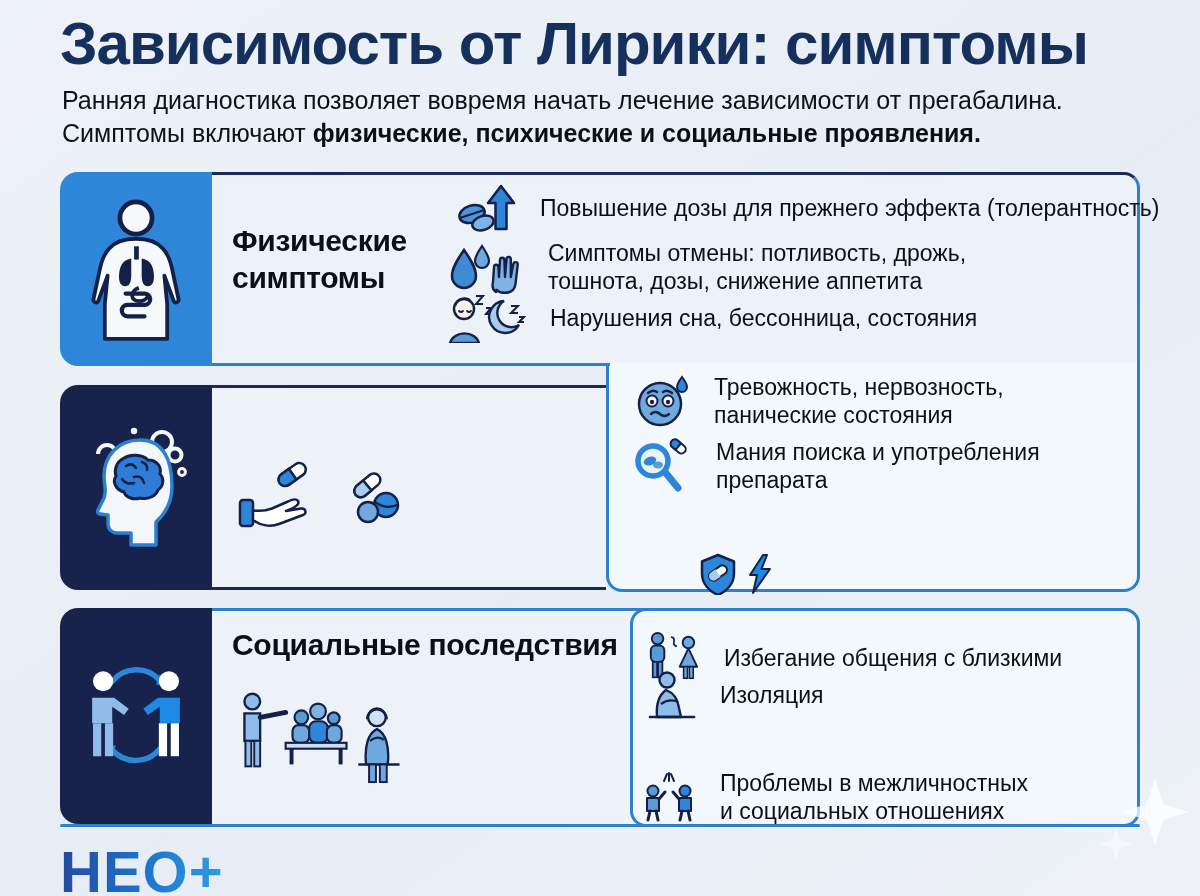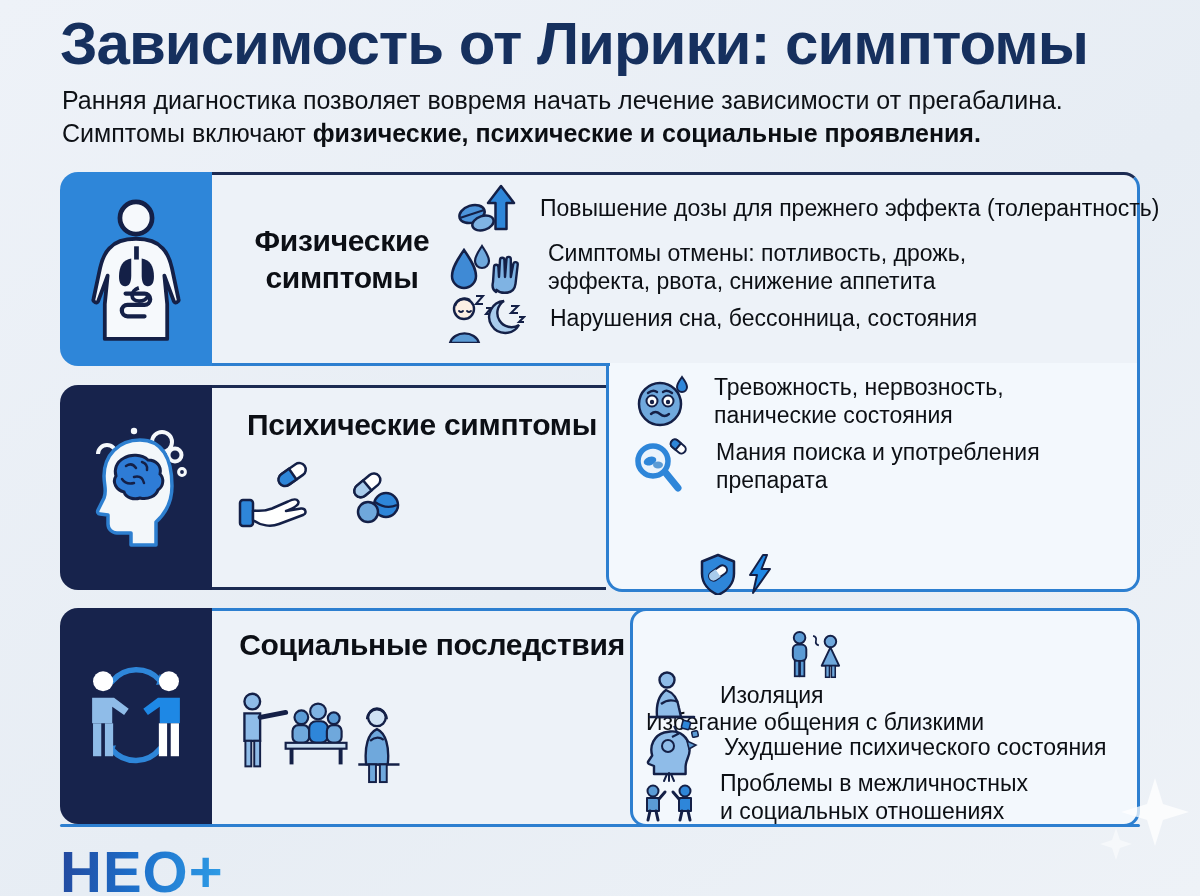--- a/index.html
+++ b/index.html
@@ -46,40 +46,40 @@
     border-top:3px solid #2d7fd0;border-radius:0 16px 0 0;
   }
   .row3-bottom{left:60px;top:824px;width:1080px;height:3px;background:#2d7fd0;border-radius:2px;}
   .box3{
     left:630px;top:608px;width:510px;height:219px;background:#f3f8fd;
     border:3px solid #2d7fd0;border-radius:16px;
   }
   
   .sec-title{
     font-size:30px;font-weight:800;line-height:37px;letter-spacing:-0.3px;
-    color:#0c0f15;margin:0;text-align:center;
+    color:#0c0f15;margin:0;
   }
   .t1{left:232px;top:222px;width:220px;}
   .t2{left:232px;top:406px;width:380px;}
   .t3{left:232px;top:626px;width:400px;}
   
   .item{display:flex;align-items:center;gap:24px;}
   .item .ic{flex:0 0 auto;display:flex;align-items:center;}
   .item-text{
     font-size:23px;line-height:28px;color:#0c0f14;font-weight:500;white-space:pre-line;
   }
   .s1i1{left:452px;top:182px;height:52px;}
   .s1i2{left:448px;top:236px;height:62px;}
   .s1i3{left:448px;top:296px;height:44px;}
   .s1i4{left:452px;top:330px;height:36px;}
   .s2i1{left:634px;top:372px;height:58px;}
   .s2i2{left:630px;top:436px;height:60px;}
   .s2i3{left:630px;top:500px;height:58px;}
   .s2extra{left:700px;top:554px;height:40px;display:flex;gap:12px;align-items:center;}
-  .s3i1{left:646px;top:630px;height:56px;flex-direction:column;}
+  .s3i1{left:646px;top:630px;height:56px;}
   .s3i2{left:648px;top:670px;height:50px;}
   .s3i3{left:640px;top:718px;height:58px;}
   .s3i4{left:642px;top:766px;height:62px;}
   .inner-icons2{left:236px;top:458px;display:flex;gap:24px;align-items:center;}
   .inner-icon3{left:236px;top:680px;}
   
   .logo{
     left:60px;top:838px;font-size:58px;font-weight:800;letter-spacing:1px;
     background:linear-gradient(100deg,#24479c 0%,#1d6ec9 45%,#2f9fe8 100%);
     -webkit-background-clip:text;background-clip:text;color:transparent;
@@ -133,21 +133,21 @@
 
   <div class="abs item s1i2">
     <span class="ic">
       <svg width="76" height="58" viewBox="0 0 76 58">
         <path d="M16,12 C9,22 4,30 4,38 a12,12 0 0 0 24,0 C28,30 23,22 16,12 z" fill="#3f8ad5" stroke="#142047" stroke-width="2.5"></path>
         <path d="M34,8 c-4,6 -7,10 -7,15 a7,7 0 0 0 14,0 c0,-5 -3,-9 -7,-15 z" fill="#6fa8dc" stroke="#142047" stroke-width="2.2"></path>
         <path d="M48,54 c-3,-2 -4,-6 -3,-10 l1,-15 c0.3,-3 4,-3 4.4,0 l0.6,10 1,-17 c0.2,-3 4.2,-3 4.4,0 l0.6,17 1.5,-18 c0.3,-3 4.3,-2.7 4.3,0.3 l0,17.7 2.5,-13 c0.6,-3 4.8,-2.2 4.4,0.8 l-2.2,19 c-0.8,6 -5,9 -11,9 c-3,0 -6,-1 -8,-3 z" fill="#7fb3e3" stroke="#142047" stroke-width="2.4" stroke-linejoin="round"></path>
       </svg>
     </span>
     <span class="item-text">Симптомы отмены: потливость, дрожь,
-эффекта, рвота, снижение аппетита</span>
+тошнота, дозы, снижение аппетита</span>
   </div>
 
   <div class="abs item s1i3">
     <span class="ic">
       <svg width="78" height="50" viewBox="0 0 78 50">
         <circle cx="16" cy="16" r="10" fill="#fcefe4" stroke="#142047" stroke-width="2.4"></circle>
         <path d="M7,13 a10,10 0 0 1 15,-6" fill="none" stroke="#142047" stroke-width="2.4"></path>
         <path d="M11,18 q2,2 4,0 M19,18 q2,2 4,0" fill="none" stroke="#142047" stroke-width="1.8" stroke-linecap="round"></path>
         <path d="M2,50 a15,13 0 0 1 29,0 z" fill="#5b9bd5" stroke="#142047" stroke-width="2.4"></path>
         <path d="M28,3 h7 l-7,8 h7 M38,15 h5 l-5,6 h5" fill="none" stroke="#142047" stroke-width="2"></path>
@@ -169,21 +169,20 @@
         <circle cx="99" cy="33" r="6.5" fill="none" stroke="#f5f8fb" stroke-width="4"></circle>
         <circle cx="58" cy="9" r="3.2" fill="#f5f8fb"></circle>
         <circle cx="106" cy="50" r="3.4" fill="none" stroke="#f5f8fb" stroke-width="3"></circle>
         <path d="M64,18 C42,18 28,34 28,54 c0,9 3,15 0,22 l-6,12 c-1,2 0,4 2,4 l8,1 v9 c0,5 4,9 9,9 h14 v12 h25 v-23 c10,-9 16,-21 16,-36 C96,36 86,18 64,18 z" fill="#f3f7fa" stroke="#2d7fd0" stroke-width="3.5" stroke-linejoin="round"></path>
         <path d="M48,36 c-8,4 -10,12 -8,18 c-4,6 0,14 8,16 c2,6 10,8 16,6 c8,2 16,-2 18,-8 c6,-4 6,-12 2,-16 c2,-8 -4,-14 -12,-14 c-6,-6 -18,-6 -24,-2 z" fill="#2e7cd6" stroke="#142047" stroke-width="3"></path>
         <path d="M50,44 q6,-4 10,2 M58,55 q8,-2 10,6 M46,57 q4,6 12,4 M66,40 q6,2 5,8" fill="none" stroke="#142047" stroke-width="2.5" stroke-linecap="round"></path>
       </svg>
     </span>
   </div>
 
-  <h2 class="abs sec-title t2">Психические симптомы</h2>
 
   <div class="abs inner-icons2">
     <span>
       <svg width="86" height="76" viewBox="0 0 86 76">
         <g transform="rotate(-35 56 16)">
           <rect x="41" y="10" width="30" height="13" rx="6.5" fill="#ffffff" stroke="#142047" stroke-width="2.5"></rect>
           <path d="M47.5,10 h-0.5 a6.5,6.5 0 0 0 0,13 h9.5 v-13 z" fill="#2e86d9" stroke="#142047" stroke-width="2.5"></path>
         </g>
         <rect x="4" y="42" width="13" height="26" rx="3" fill="#2e86d9" stroke="#142047" stroke-width="2.5"></rect>
         <path d="M17,62 c8,6 18,7 26,4 l24,-9 c4,-1.5 3,-7 -2,-6.5 l-15,2.5 c10,-4 14,-7 12,-10 c-1.5,-2.5 -6,-1.5 -10,0.5 l-16,7 c-5,2 -10,3 -19,2 z" fill="#ffffff" stroke="#142047" stroke-width="2.5" stroke-linejoin="round"></path>
@@ -329,33 +328,20 @@
       <svg width="48" height="50" viewBox="0 0 48 50">
         <circle cx="19" cy="10" r="7.5" fill="#8fbce8" stroke="#142047" stroke-width="2.4"></circle>
         <path d="M9,47 c-1,-12 2,-22 9,-27 c8,3 12,10 13,18 l2,9 z" fill="#8fbce8" stroke="#142047" stroke-width="2.4" stroke-linejoin="round"></path>
         <path d="M13,34 q8,-6 17,-2" fill="none" stroke="#142047" stroke-width="2.4"></path>
         <path d="M2,47 h44" stroke="#142047" stroke-width="2.6" stroke-linecap="round"></path>
       </svg>
     </span>
     <span class="item-text">Изоляция</span>
   </div>
 
-  <div class="abs item s3i3">
-    <span class="ic">
-      <svg width="60" height="58" viewBox="0 0 60 58">
-        <path d="M14,56 v-8 l-5,-2 c-1,-0.5 -1.4,-1.6 -0.8,-2.5 l4,-6 c-3,-10 2,-20 12,-23 l6,-1 c10,-1 18,6 19,15 l0.4,4 c0,6 -4,10 -4,16 v7.5 z" fill="#8fbce8" stroke="#142047" stroke-width="2.4" stroke-linejoin="round"></path>
-        <rect x="42" y="3" width="8" height="8" rx="1.5" transform="rotate(15 46 7)" fill="#2e86d9" stroke="#142047" stroke-width="1.6"></rect>
-        <rect x="52" y="13" width="6" height="6" rx="1.2" transform="rotate(-12 55 16)" fill="#5b9bd5" stroke="#142047" stroke-width="1.5"></rect>
-        <polygon points="47,23 56,27 49,31" fill="#5b9bd5" stroke="#142047" stroke-width="1.5"></polygon>
-        <circle cx="28" cy="28" r="6" fill="none" stroke="#142047" stroke-width="2"></circle>
-        <path d="M34,8 l4,8 -6,3" fill="none" stroke="#142047" stroke-width="2"></path>
-      </svg>
-    </span>
-    <span class="item-text">Ухудшение психического состояния</span>
-  </div>
 
   <div class="abs item s3i4">
     <span class="ic">
       <svg width="54" height="52" viewBox="0 0 54 52">
         <path d="M22,10 l3,-7 M27,10 l0,-8 M32,10 l-3,-7" stroke="#142047" stroke-width="2" stroke-linecap="round"></path>
         <circle cx="11" cy="20" r="5.5" fill="#5b9bd5" stroke="#142047" stroke-width="2"></circle>
         <path d="M5,27 h12 v13 h-12 z" fill="#5b9bd5" stroke="#142047" stroke-width="2" stroke-linejoin="round"></path>
         <path d="M17,28 l6,-7" stroke="#142047" stroke-width="3" stroke-linecap="round"></path>
         <path d="M8,40 l-2,9 M14,40 l2,9" stroke="#142047" stroke-width="3" stroke-linecap="round"></path>
         <circle cx="43" cy="20" r="5.5" fill="#2e86d9" stroke="#142047" stroke-width="2"></circle>

